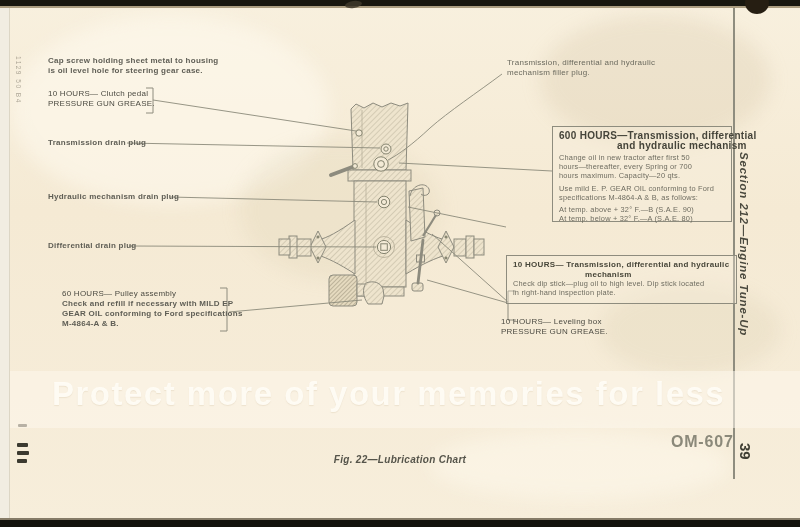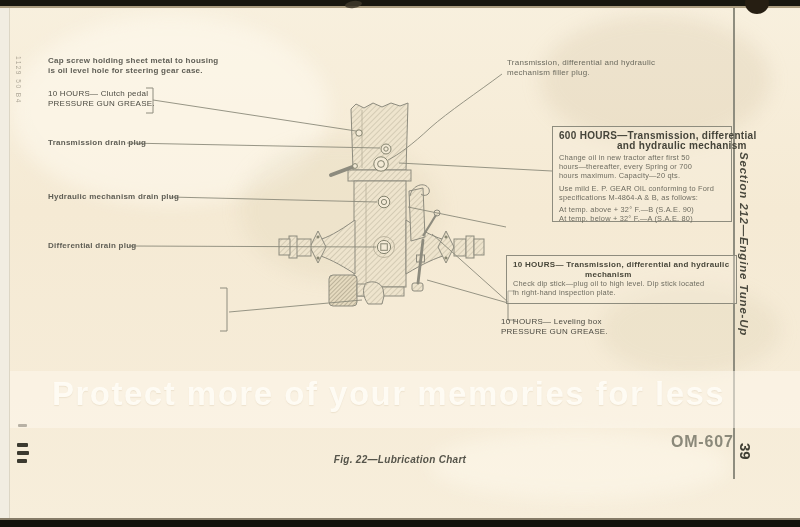--- a/index.html
+++ b/index.html
@@ -155,20 +155,26 @@
     <div class="strong">10 HOURS— Clutch pedal</div>
     <div class="strong">PRESSURE GUN GREASE.</div>
   </div>
 
   <div class="lbl" style="left:48px;top:138px;">Transmission drain plug</div>
 
   <div class="lbl" style="left:48px;top:192px;">Hydraulic mechanism drain plug</div>
 
   <div class="lbl" style="left:48px;top:241px;">Differential drain plug</div>
 
+  <div class="lbl" style="left:62px;top:289px;">
+    <div class="strong">60 HOURS— Pulley assembly</div>
+    <div>Check and refill if necessary with MILD EP</div>
+    <div>GEAR OIL conforming to Ford specifications</div>
+    <div>M-4864-A &amp; B.</div>
+  </div>
 
   <div class="lbl" style="left:507px;top:58px;font-weight:400;color:#6b6a5e;">
     <div>Transmission, differential and hydraulic</div>
     <div>mechanism filler plug.</div>
   </div>
 
   <div class="box b600">
     <div class="hdr">600 HOURS—Transmission, differential</div>
     <div class="hdr hdr2">and hydraulic mechanism</div>
     <div class="gap"></div>

